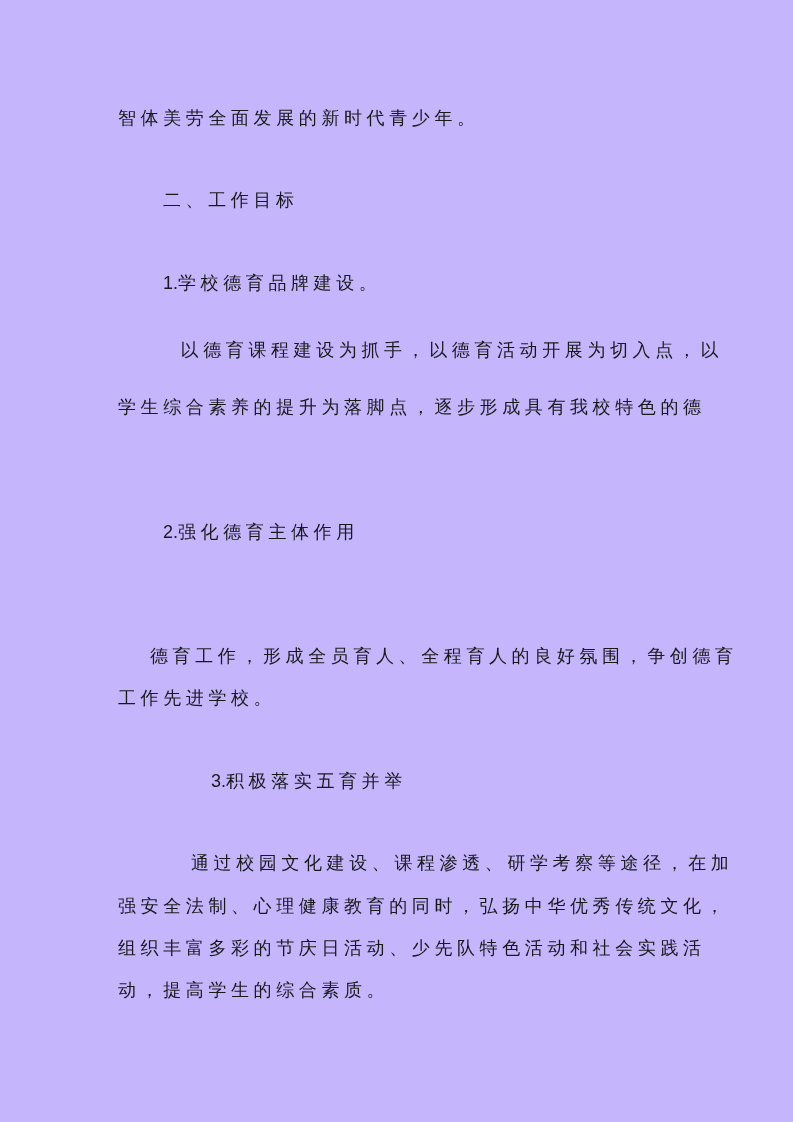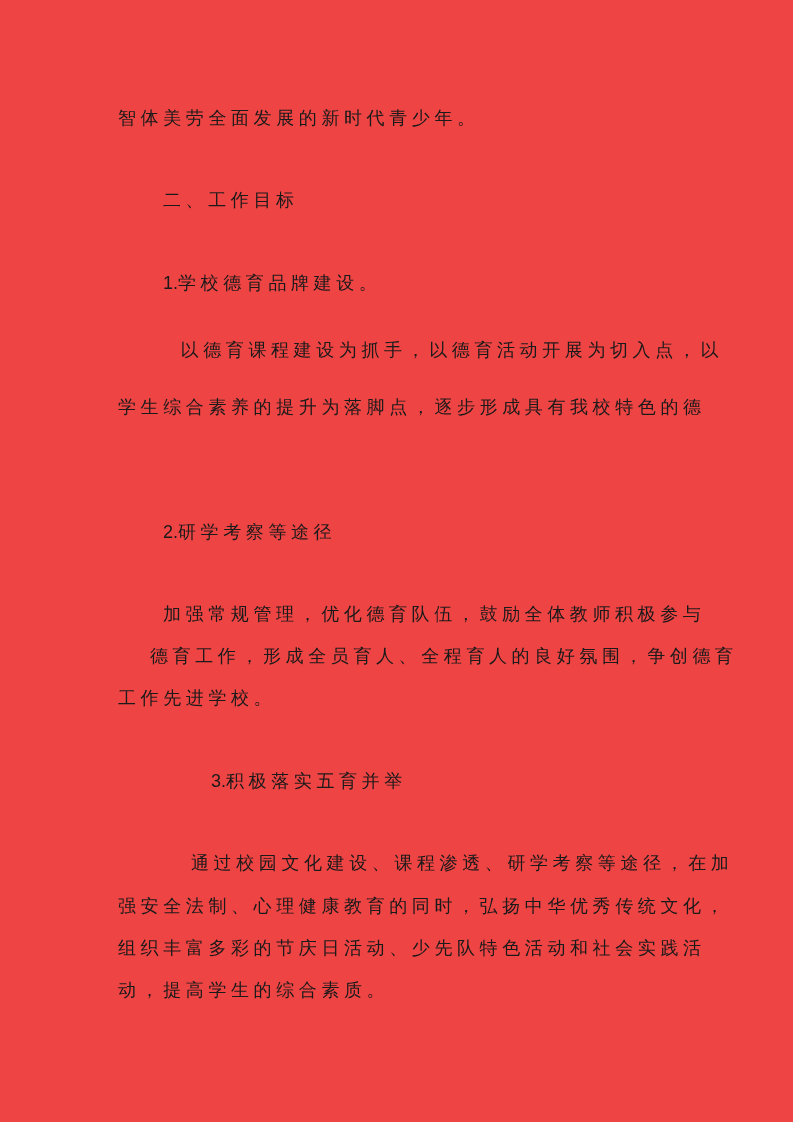--- a/index.html
+++ b/index.html
@@ -1,18 +1,18 @@
 <!DOCTYPE html>
 <html><head>
 <meta charset="utf-8">
 <style>
   html, body { margin: 0; padding: 0; background: #ffffff; }
   body { width: 793px; height: 1122px; position: relative; overflow: hidden;
          font-family: "DejaVu Sans", "Liberation Sans", sans-serif; color: #1a1a1a; }
-  .page { position: absolute; left: 0; top: 0; width: 793px; height: 1122px; background: #ef4444; }
+  .page { position: absolute; left: 0; top: 0; width: 793px; height: 1122px; background: #c4b5fd; }
   .line { position: absolute; left: 118px; width: 560px; font-size: 18px; line-height: 24px;
           letter-spacing: 4.6px; white-space: nowrap; }
   .indent { left: 163px; }
   .num { font-family: "Liberation Sans", sans-serif; letter-spacing: 0; font-size: 18px; }
 </style>
 </head>
 <body>
 
 <div class="page">
 
@@ -20,23 +20,22 @@
 
   <div class="line indent" style="top:188px;">二、工作目标</div>
 
   <div class="line indent" style="top:271px;">
     <span class="num">1.</span><span>学校德育品牌建设。</span>
   </div>
   <div class="line indent" style="top:338px;text-align:right;">以德育课程建设为抓手，以德育活动开展为切入点，以</div>
   <div class="line" style="top:395px;">学生综合素养的提升为落脚点，逐步形成具有我校特色的德</div>
 
   <div class="line indent" style="top:520px;">
-    <span class="num">2.</span><span>研学考察等途径</span>
+    <span class="num">2.</span><span>强化德育主体作用</span>
   </div>
-  <div class="line indent" style="top:602px;">加强常规管理，优化德育队伍，鼓励全体教师积极参与</div>
   <div class="line" style="top:644px;margin-left:32px;">德育工作，形成全员育人、全程育人的良好氛围，争创德育</div>
   <div class="line" style="top:686px;">工作先进学校。</div>
 
   <div class="line indent" style="top:769px;margin-left:48px;">
     <span class="num">3.</span><span>积极落实五育并举</span>
   </div>
   <div class="line indent" style="top:851px;margin-left:28px;">通过校园文化建设、课程渗透、研学考察等途径，在加</div>
   <div class="line" style="top:894px;">强安全法制、心理健康教育的同时，弘扬中华优秀传统文化，</div>
   <div class="line" style="top:936px;">组织丰富多彩的节庆日活动、少先队特色活动和社会实践活</div>
   <div class="line" style="top:978px;">动，提高学生的综合素质。</div>

